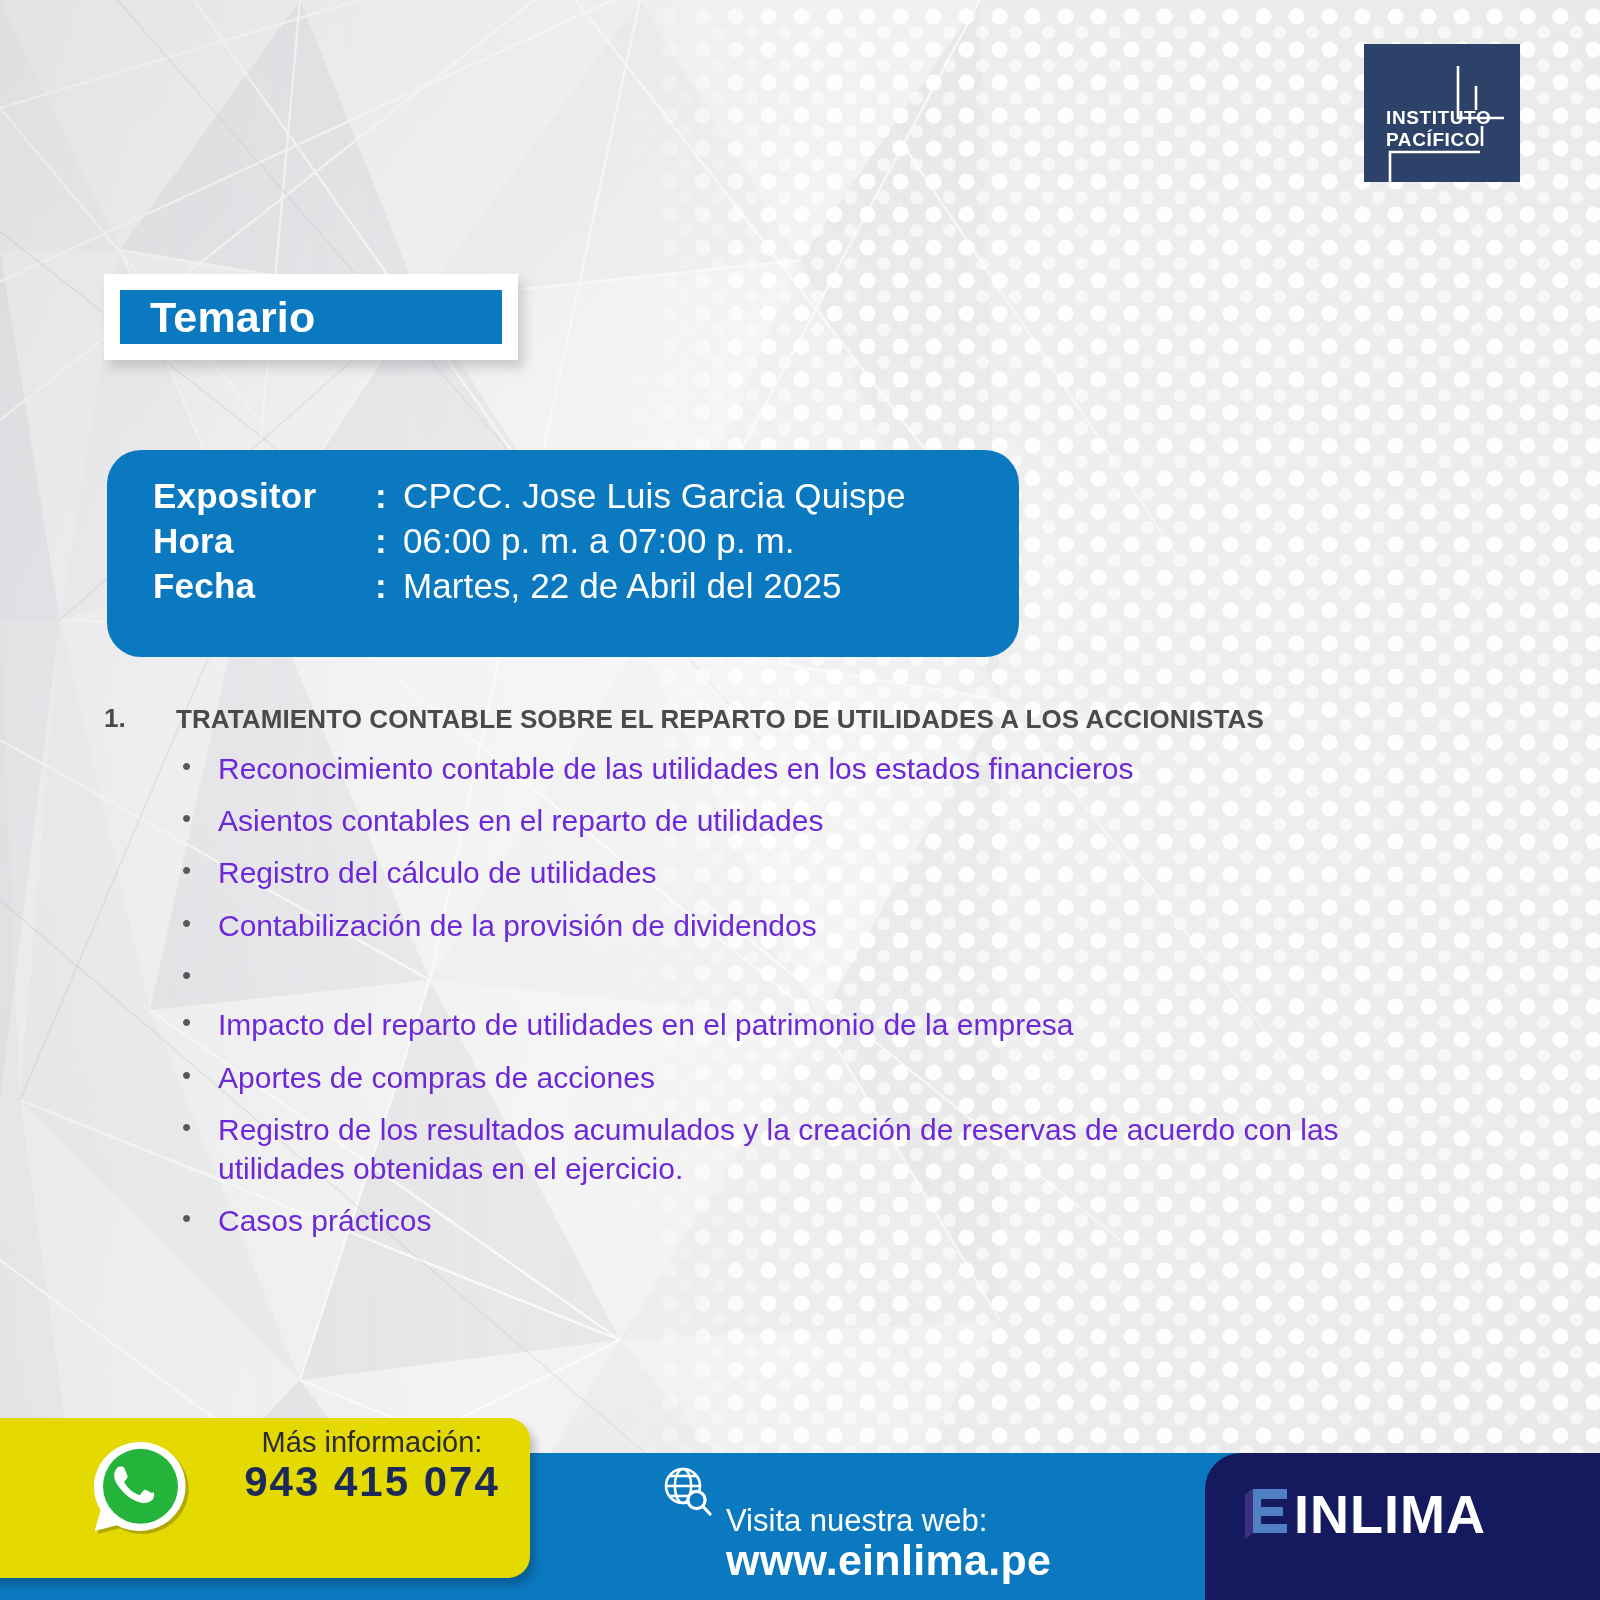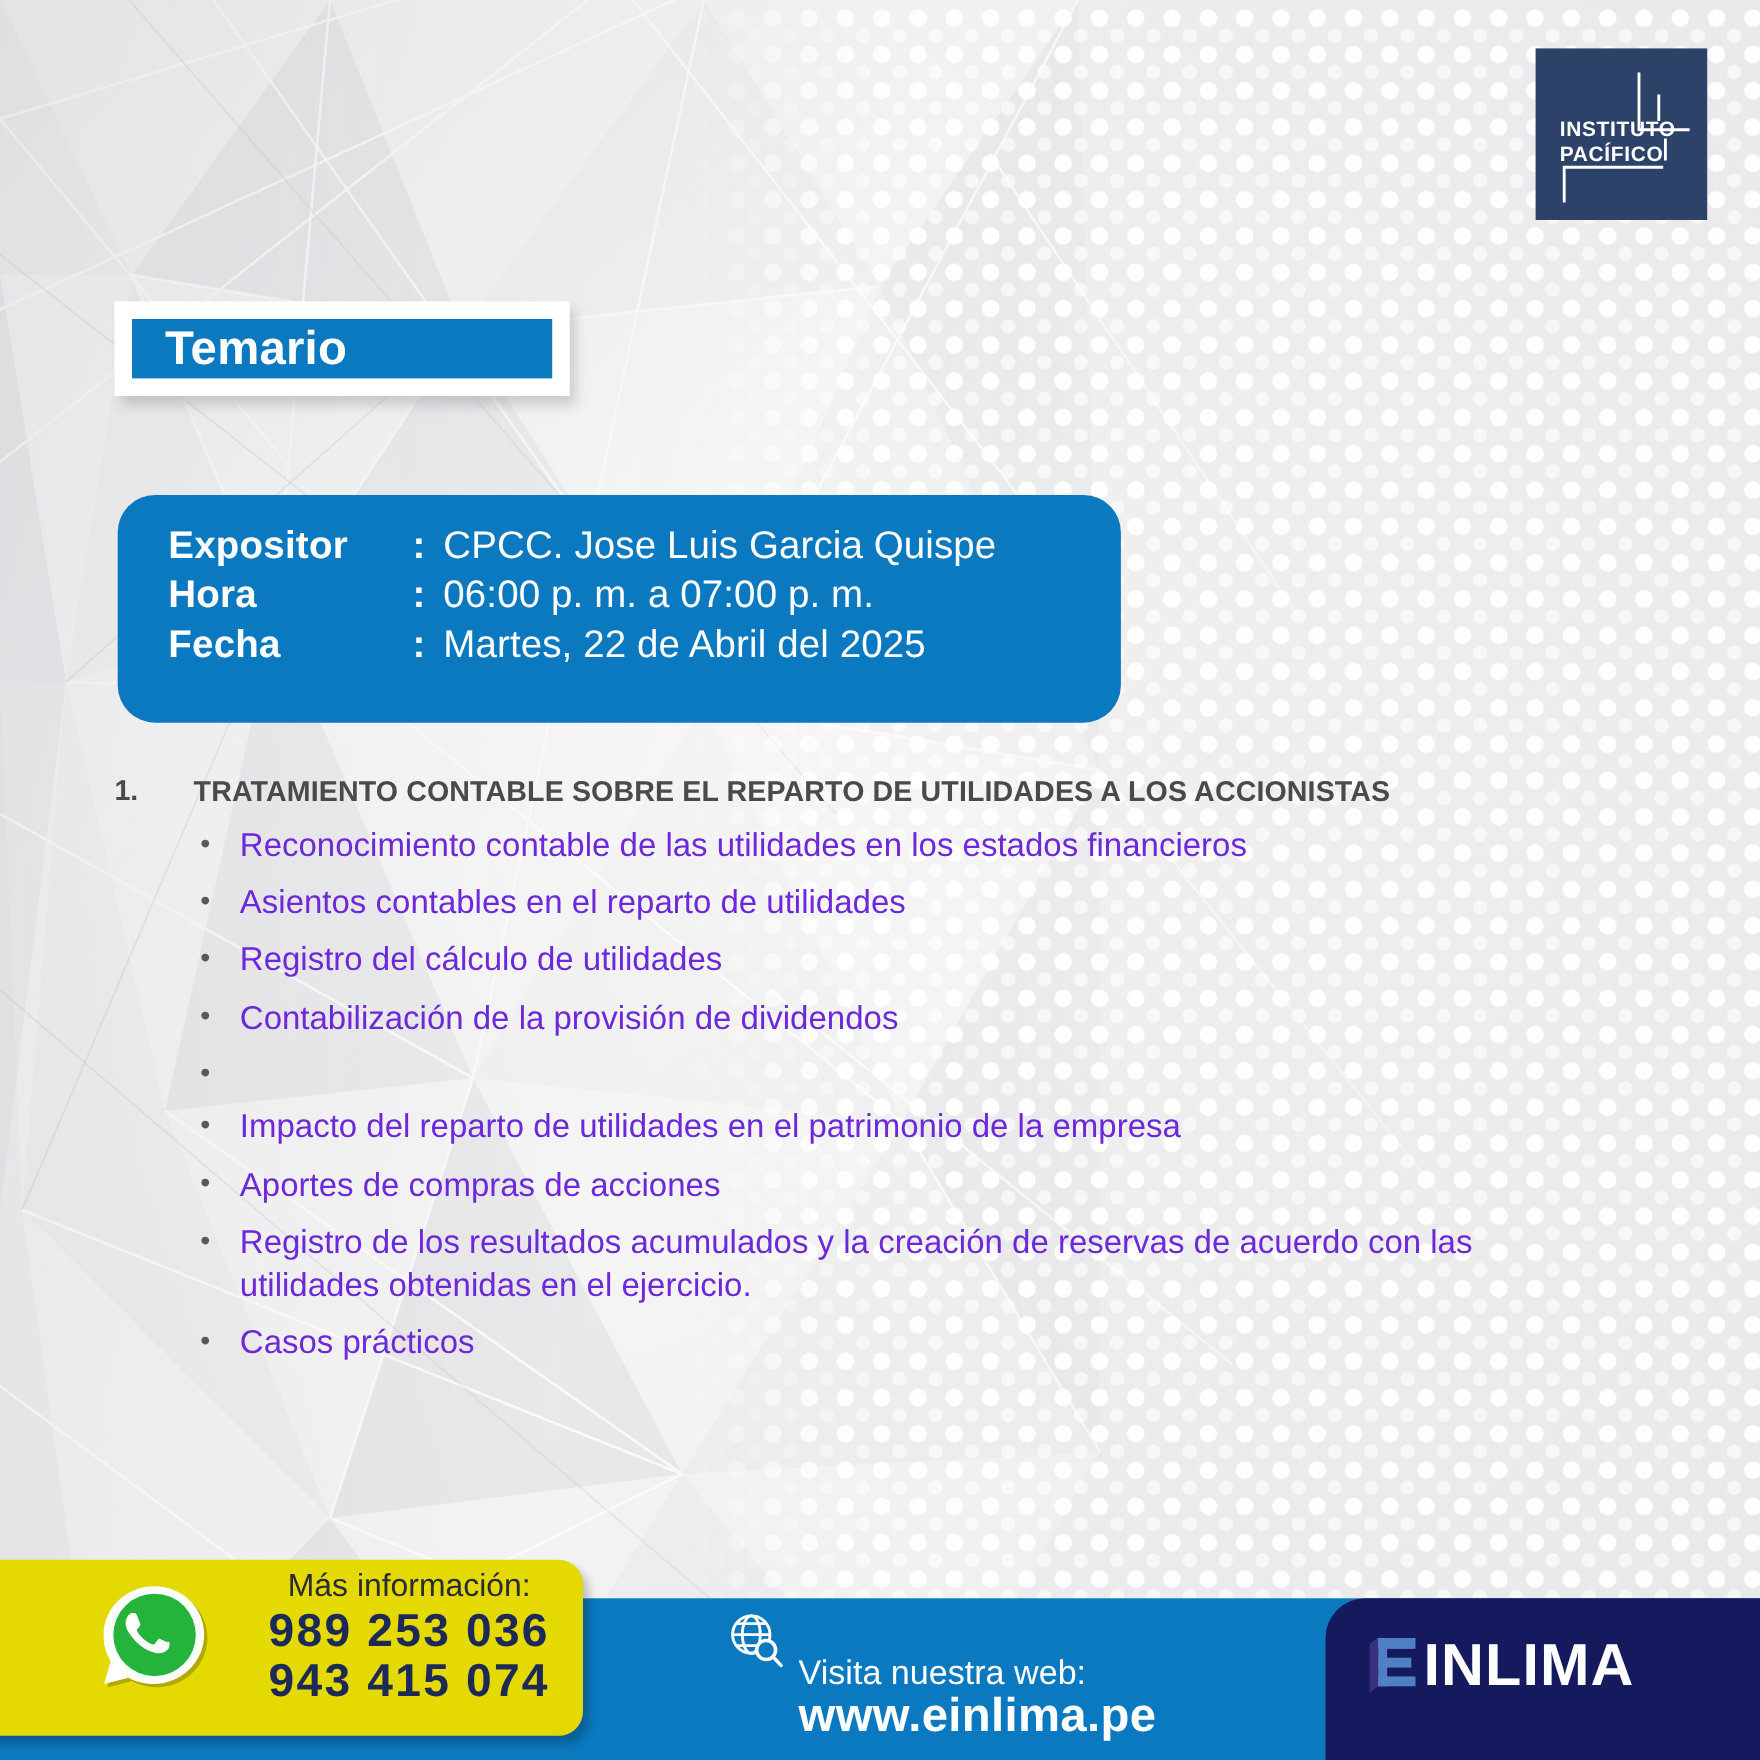--- a/index.html
+++ b/index.html
@@ -33,21 +33,21 @@
             mask-image:linear-gradient(to right, rgba(0,0,0,0) 0px, rgba(0,0,0,1) 200px, rgba(0,0,0,1) 100%);
   }
   .bg-poly{position:absolute;inset:0;}
   .bg-vignette{
     position:absolute;inset:0;
     background:linear-gradient(105deg, rgba(195,195,200,.35) 0%, rgba(235,235,238,0) 42%);
   }
 
   
   #instituto-logo{
-    position:absolute;left:1396px;top:44px;width:156px;height:156px;
+    position:absolute;left:1364px;top:44px;width:156px;height:138px;
     background:#2c4268;
   }
 
   
   #temario-chip{
     position:absolute;left:104px;top:274px;width:414px;height:86px;
     background:#ffffff;
     box-shadow:6px 8px 10px rgba(120,120,125,.30);
     padding:16px;box-sizing:border-box;
   }
@@ -318,21 +318,20 @@
   <g transform="translate(3,3)">
     <path d="M46 1 C20.6 1 0 21.1 0 45.9 C0 54.3 2.4 62.2 6.6 68.9 L0.6 90 L22.9 84.2 C29.4 87.8 37.1 89.9 45.4 89.9 C71 89.9 91.6 69.7 91.6 44.9 C91.6 20.1 71.4 1 46 1 Z" fill="#000000" opacity="0.22"></path>
   </g>
   <path d="M46 1 C20.6 1 0 21.1 0 45.9 C0 54.3 2.4 62.2 6.6 68.9 L0.6 90 L22.9 84.2 C29.4 87.8 37.1 89.9 45.4 89.9 C71 89.9 91.6 69.7 91.6 44.9 C91.6 20.1 71.4 1 46 1 Z" fill="#ffffff"></path>
   <circle cx="46.5" cy="45.3" r="37.5" fill="#25b43b"></circle>
   <path d="M58.6 52.4 c-1.0 -0.5 -6.0 -2.9 -6.9 -3.3 c-0.9 -0.3 -1.6 -0.5 -2.2 0.5 c-0.7 1.0 -2.5 3.3 -3.1 3.9 c-0.6 0.7 -1.1 0.8 -2.1 0.3 c-1.0 -0.5 -4.3 -1.6 -8.1 -5.0 c-3.0 -2.7 -5.0 -6.0 -5.6 -7.0 c-0.6 -1.0 -0.1 -1.6 0.4 -2.1 c0.5 -0.5 1.0 -1.1 1.5 -1.7 c0.5 -0.6 0.7 -1.0 1.0 -1.7 c0.3 -0.7 0.2 -1.3 -0.1 -1.8 c-0.3 -0.5 -2.2 -5.4 -3.1 -7.4 c-0.8 -1.9 -1.6 -1.6 -2.2 -1.7 c-0.6 0 -1.2 0 -1.9 0 c-0.7 0 -1.7 0.2 -2.6 1.2 c-0.9 1.0 -3.4 3.3 -3.4 8.1 c0 4.8 3.5 9.4 4.0 10.0 c0.5 0.7 6.9 10.5 16.7 14.7 c2.3 1.0 4.2 1.6 5.6 2.0 c2.3 0.7 4.5 0.6 6.2 0.4 c1.9 -0.3 6.0 -2.4 6.8 -4.8 c0.8 -2.4 0.8 -4.4 0.6 -4.8 c-0.2 -0.4 -0.9 -0.7 -1.9 -1.2 Z" fill="#ffffff"></path>
 </svg>
 
 <div id="contact-block">
   <div id="contact-caption">Más información:</div>
-  <div class="contact-phone">989 253 036</div>
   <div class="contact-phone">943 415 074</div>
 </div>
 
 <svg id="globe-icon" viewBox="0 0 58 58">
   <g stroke="#ffffff" stroke-width="2.6" fill="none">
     <circle cx="25" cy="24" r="17"></circle>
     <ellipse cx="25" cy="24" rx="8.2" ry="17"></ellipse>
     <line x1="8" y1="24" x2="42" y2="24"></line>
     <line x1="11.5" y1="14" x2="38.5" y2="14"></line>
     <line x1="11.5" y1="34" x2="38.5" y2="34"></line>

